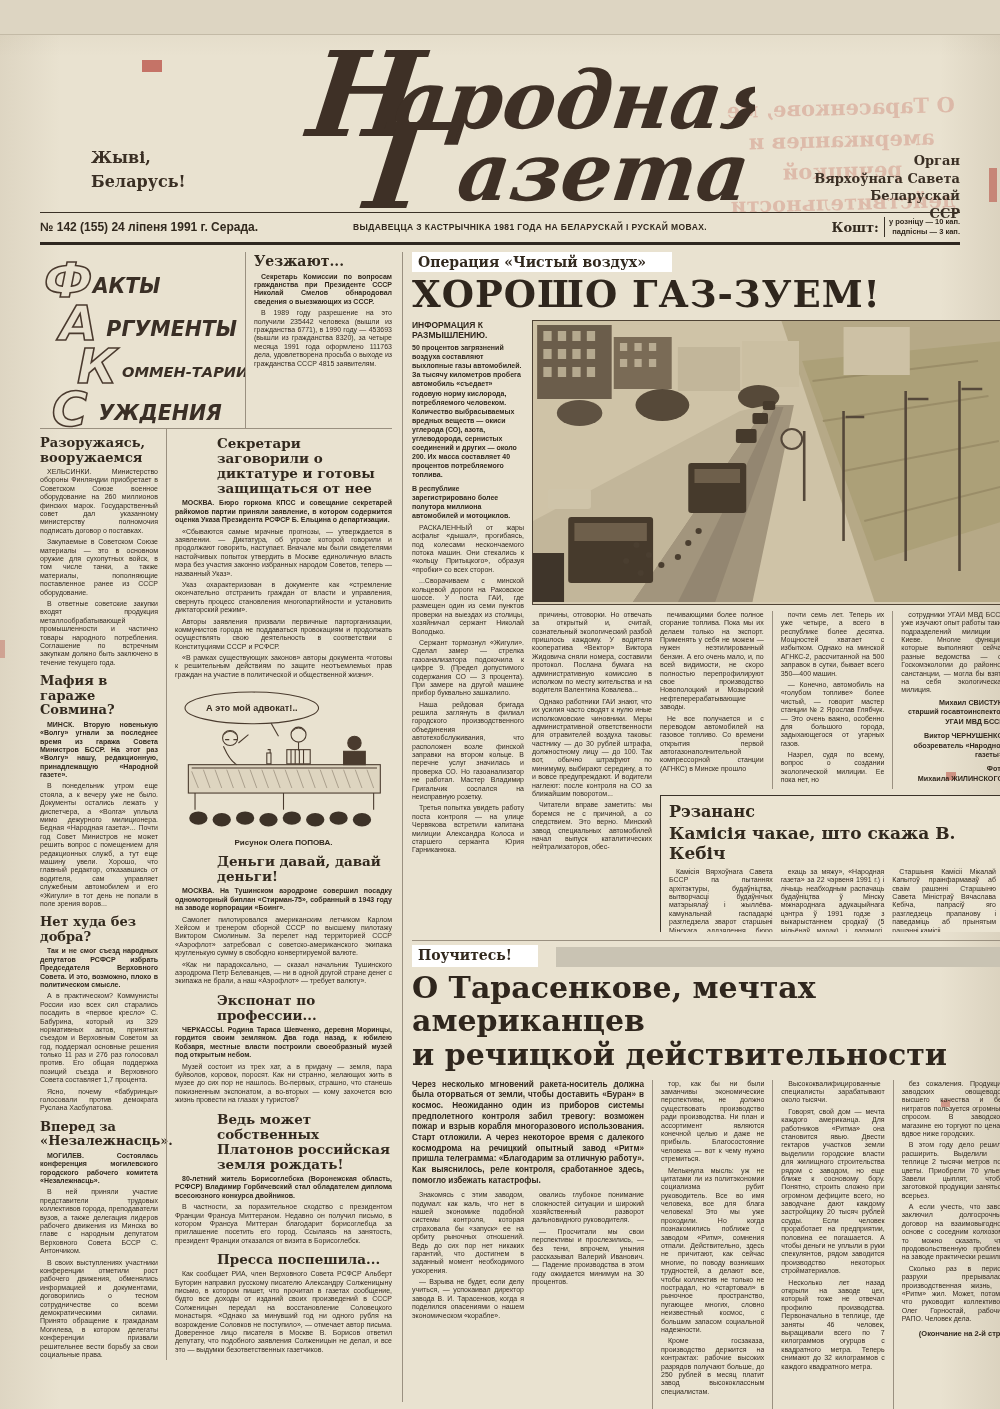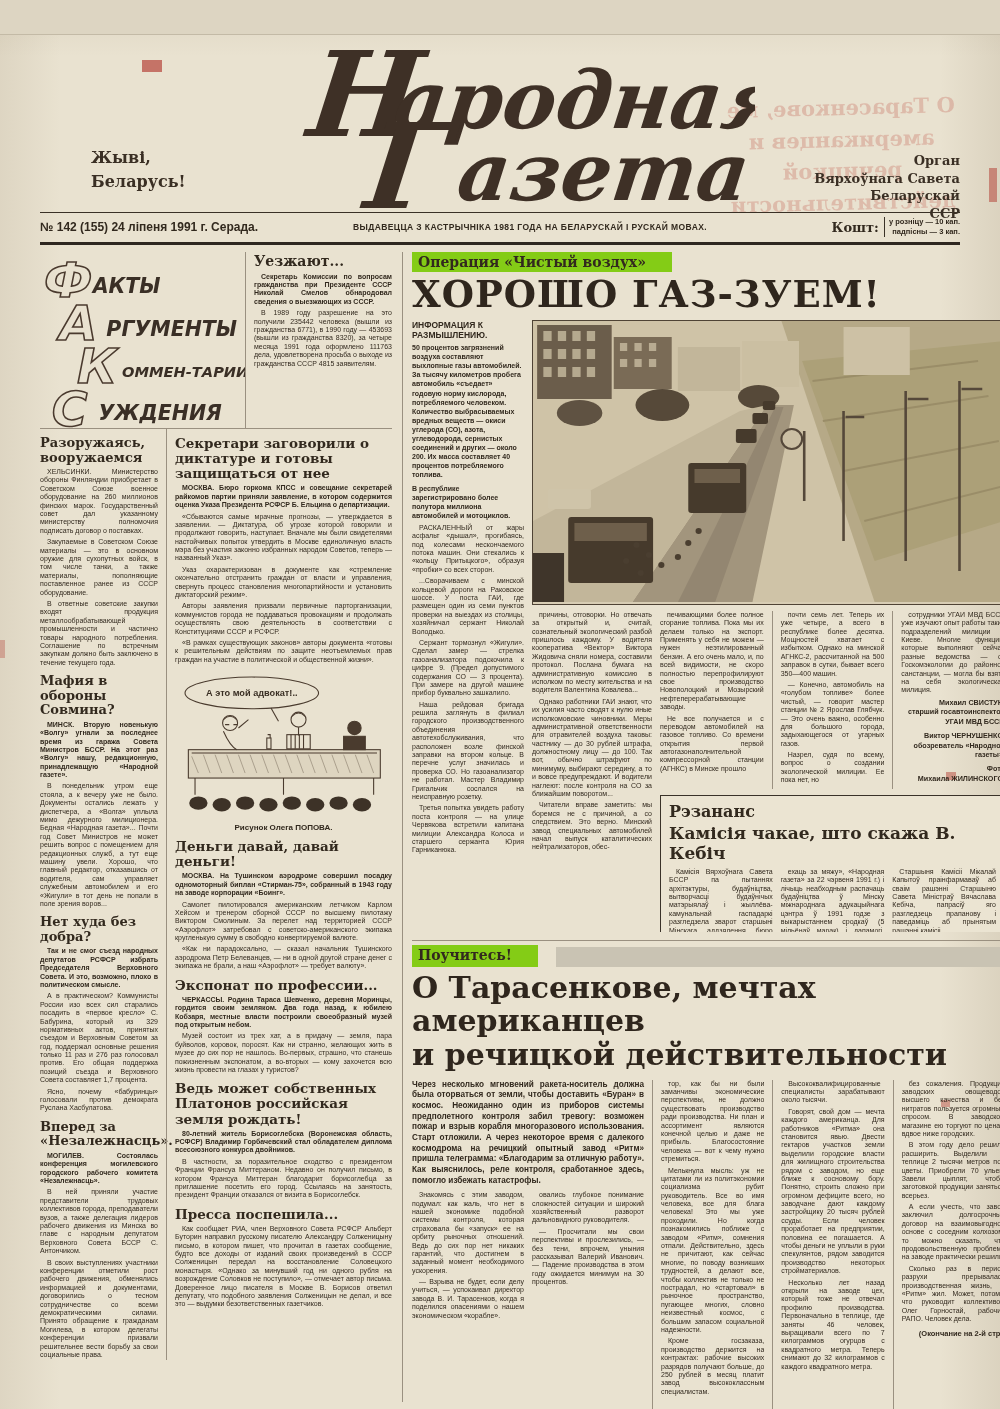--- a/index.html
+++ b/index.html
@@ -33,27 +33,27 @@
   p.np.bold{font-weight:bold;}
   
   .left-region{position:absolute;left:40px;top:252px;width:352px;height:1108px;overflow:hidden;}
   .faks-row{display:flex;height:176px;border-bottom:1px solid #9a9080;}
   .faks-logo{width:205px;}
   .uezhayut{flex:1;padding:2px 0 0 8px;border-left:1px solid #9a9080;}
   .uezhayut .art-title{margin-top:0;font-size:14px;}
   .lr-cols{display:flex;}
   .colA{width:118px;}
   .colB{flex:1;margin-left:8px;padding-left:8px;border-left:1px solid #9a9080;}
-  .colB .art-title{font-size:13.5px;}
+  .colB .art-title{font-size:13.5px;margin-left:42px;}
   .cartoon-box{margin:4px 0 2px;}
   .cartoon-caption{font-size:8px;font-weight:bold;text-align:center;margin:1px 0 4px;}
   
   .right-region{position:absolute;left:402px;top:252px;width:593px;height:1150px;
                 border-left:1px solid #9a9080;padding-left:9px;box-sizing:content-box;}
-  .kicker-band{display:inline-block;background:#84cc16;padding:2px 26px 2px 6px;
+  .kicker-band{display:inline-block;background:#ffffff;padding:2px 26px 2px 6px;
                font-family:"DejaVu Serif",serif;font-weight:bold;font-size:14px;}
   .gaz-headline{font-family:"DejaVu Serif",serif;font-weight:bold;font-size:37px;
                 letter-spacing:1px;line-height:1.05;margin:3px 0 6px;color:#2f261d;}
   .gaz-row{display:flex;height:612px;overflow:hidden;}
   .infocol{width:112px;overflow:hidden;}
   .info-title{font-weight:bold;font-size:8.5px;line-height:1.25;margin-bottom:2px;}
   .info-text{font-weight:bold;font-size:7px;line-height:1.3;text-align:left;margin-bottom:4px;}
   .gaz-main{flex:1;margin-left:8px;display:flex;flex-direction:column;}
   .photo{height:283px;border:1px solid #4f4335;background:#d8cdb4;}
   .gaz-lower{display:flex;flex:1;margin-top:6px;}
@@ -164,21 +164,21 @@
 
     <div class="lr-cols">
       <div class="colA">
         <div>
           <div class="art-title">Разоружаясь, вооружаемся</div>
           <p class="np">ХЕЛЬСИНКИ. Министерство обороны Финляндии приобретает в Советском Союзе военное оборудование на 260 миллионов финских марок. Государственный совет дал указанному министерству полномочия подписать договор о поставках.</p>
           <p class="np">Закупаемые в Советском Союзе материалы — это в основном оружие для сухопутных войск, в том числе танки, а также материалы, пополняющие поставленное ранее из СССР оборудование.</p>
           <p class="np">В ответные советские закупки входят продукция металлообрабатывающей промышленности и частично товары народного потребления. Соглашение по встречным закупкам должно быть заключено в течение текущего года.</p>
         </div>
         <div>
-          <div class="art-title">Мафия в обороны Совмина?</div>
+          <div class="art-title">Мафия в гараже Совмина?</div>
           <p class="np bold">МИНСК. Вторую новенькую «Волгу» угнали за последнее время из гаража Совета Министров БССР. На этот раз «Волгу» нашу, редакционную, принадлежащую «Народной газете».</p>
           <p class="np">В понедельник утром еще стояла, а к вечеру уже не было. Документы остались лежать у диспетчера, а «Волга» уплыла мимо дежурного милиционера. Бедная «Народная газета»... Почти год Совет Министров не может решить вопрос с помещением для редакционных служб, а тут еще машину увели. Хорошо, что главный редактор, отказавшись от водителя, сам управляет служебным автомобилем и его «Жигули» в тот день не попали в поле зрения воров...</p>
         </div>
         <div>
           <div class="art-title">Нет худа без добра?</div>
           <p class="np bold">Так и не смог съезд народных депутатов РСФСР избрать Председателя Верховного Совета. И это, возможно, плохо в политическом смысле.</p>
           <p class="np">А в практическом? Коммунисты России изо всех сил старались посадить в «первое кресло» С. Бабурина, который из 329 нормативных актов, принятых съездом и Верховным Советом за год, поддержал основные решения только 11 раз и 276 раз голосовал против. Его общая поддержка позиций съезда и Верховного Совета составляет 1,7 процента.</p>
           <p class="np">Ясно, почему «бабуринцы» голосовали против демократа Руслана Хасбулатова.</p>
         </div>
         <div>

